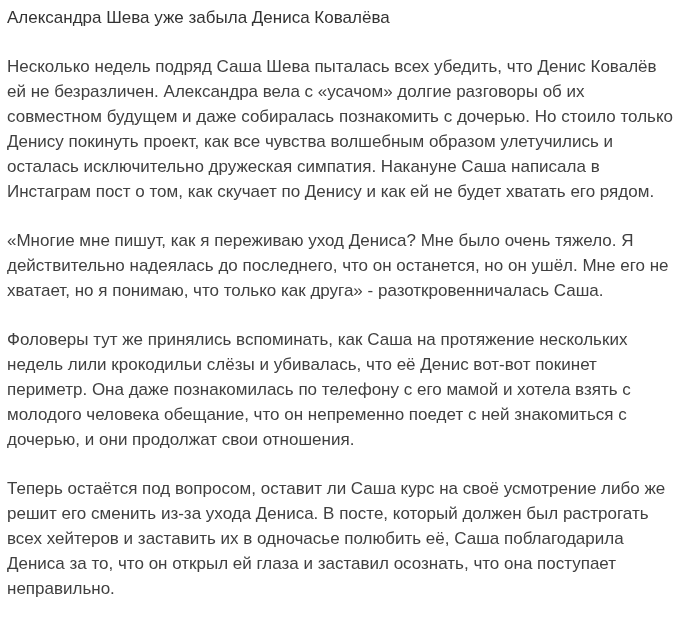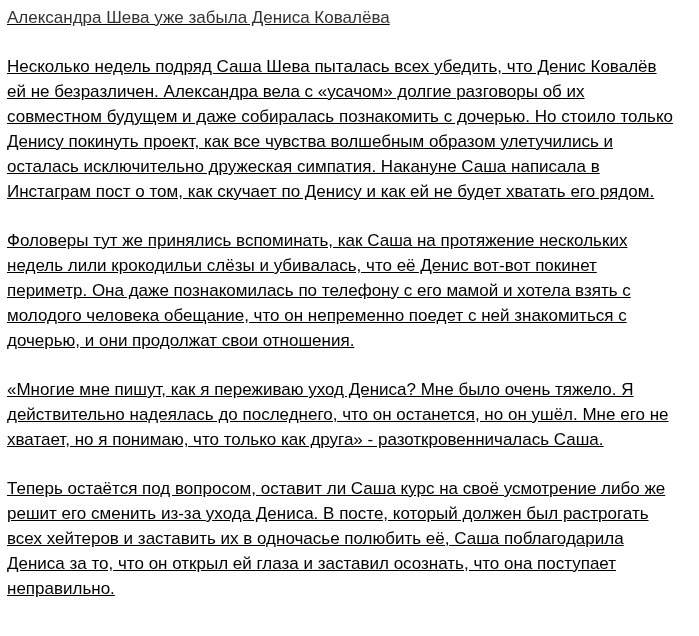--- a/index.html
+++ b/index.html
@@ -9,50 +9,49 @@
   }
   body {
     font-family: "Liberation Sans", "DejaVu Sans", sans-serif;
   }
   .page {
     width: 699px;
     height: 636px;
     box-sizing: border-box;
     background: #ffffff;
     overflow: hidden;
-    text-decoration: underline;
   }
   .article {
     box-sizing: border-box;
     padding: 5px 10px 0 7px;
     max-width: 692px;
     color: #333333;
     font-size: 17px;
     line-height: 25px;
   }
   .article-title {
     font-size: 17px;
     font-weight: 400;
     margin: 0 0 24px 0;
     color: #333333;
     line-height: 25px;
   }
   .article-paragraph {
     margin: 0 0 24px 0;
     max-width: 672px;
-    color: #000000;
+    color: #404040;
   }
   .article-paragraph:last-child {
     margin-bottom: 16px;
   }
 </style>
 </head>
 <body>
 
 <div class="page">
   <article class="article">
     <h1 class="article-title">Александра Шева уже забыла Дениса Ковалёва</h1>
     <p class="article-paragraph">Несколько недель подряд Саша Шева пыталась всех убедить, что Денис Ковалёв ей не безразличен. Александра вела с «усачом» долгие разговоры об их совместном будущем и даже собиралась познакомить с дочерью. Но стоило только Денису покинуть проект, как все чувства волшебным образом улетучились и осталась исключительно дружеская симпатия. Накануне Саша написала в Инстаграм пост о том, как скучает по Денису и как ей не будет хватать его рядом.</p>
+    <p class="article-paragraph">«Многие мне пишут, как я переживаю уход Дениса? Мне было очень тяжело. Я действительно надеялась до последнего, что он останется, но он ушёл. Мне его не хватает, но я понимаю, что только как друга» - разоткровенничалась Саша.</p>
     <p class="article-paragraph">Фоловеры тут же принялись вспоминать, как Саша на протяжение нескольких недель лили крокодильи слёзы и убивалась, что её Денис вот-вот покинет периметр. Она даже познакомилась по телефону с его мамой и хотела взять с молодого человека обещание, что он непременно поедет с ней знакомиться с дочерью, и они продолжат свои отношения.</p>
-    <p class="article-paragraph">«Многие мне пишут, как я переживаю уход Дениса? Мне было очень тяжело. Я действительно надеялась до последнего, что он останется, но он ушёл. Мне его не хватает, но я понимаю, что только как друга» - разоткровенничалась Саша.</p>
     <p class="article-paragraph">Теперь остаётся под вопросом, оставит ли Саша курс на своё усмотрение либо же решит его сменить из-за ухода Дениса. В посте, который должен был растрогать всех хейтеров и заставить их в одночасье полюбить её, Саша поблагодарила Дениса за то, что он открыл ей глаза и заставил осознать, что она поступает неправильно.</p>
   </article>
 </div>
 
 </body></html>

